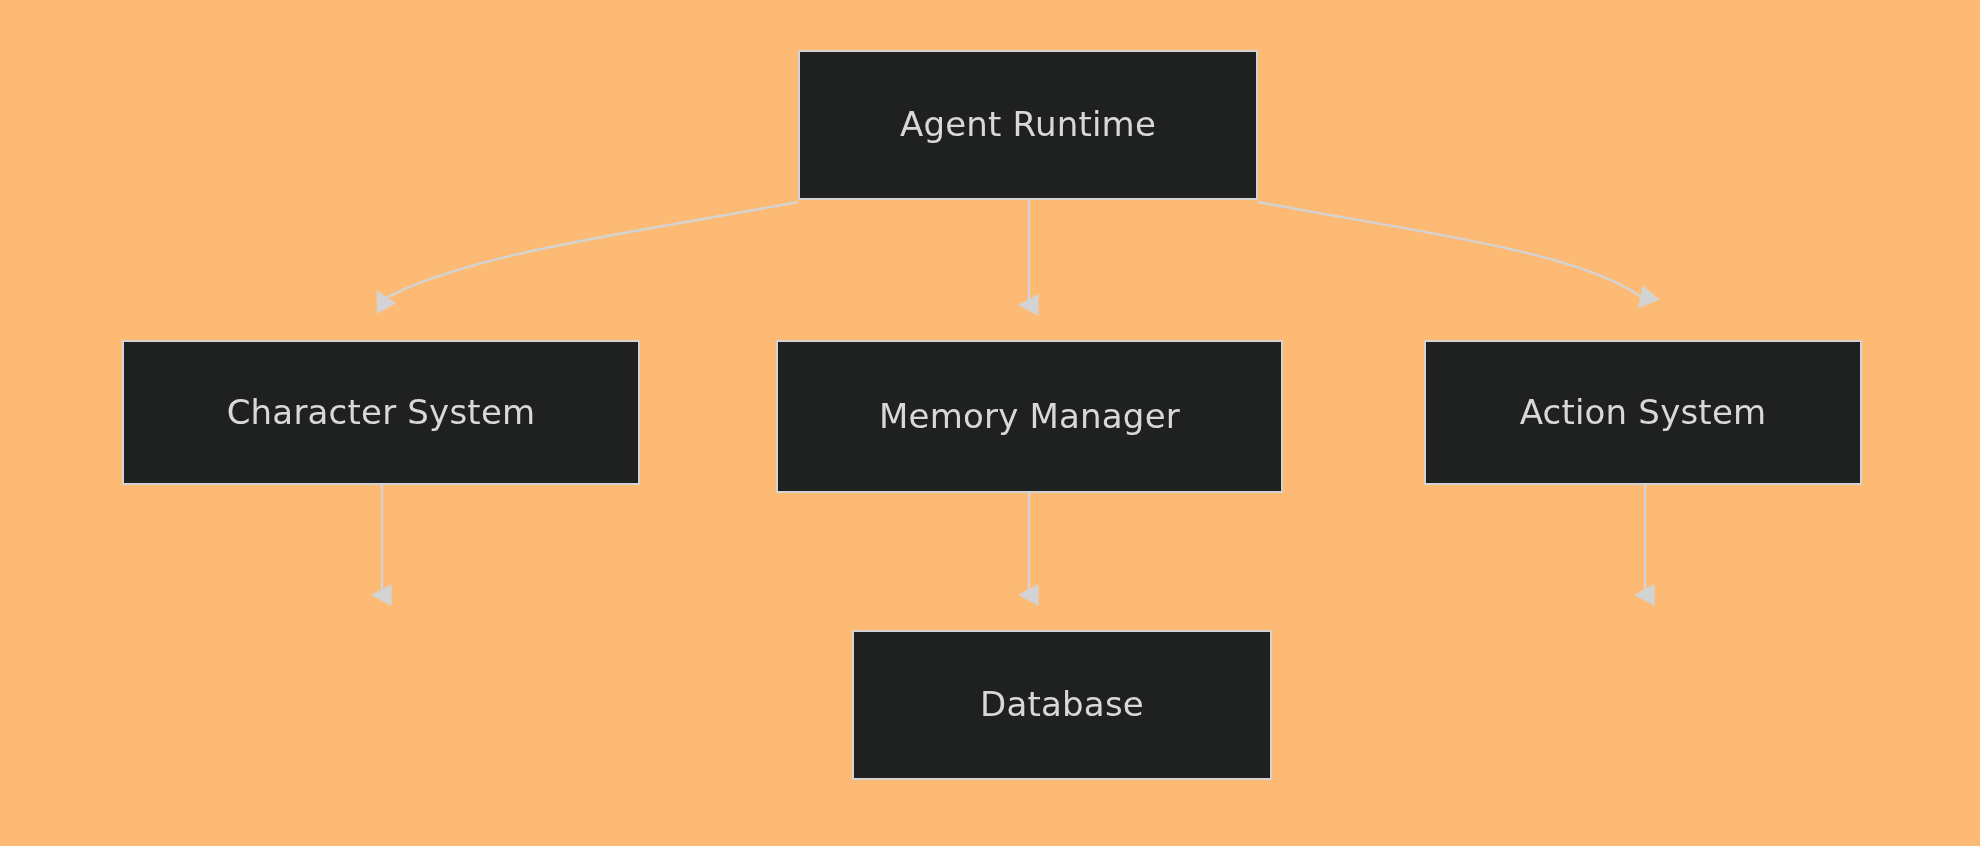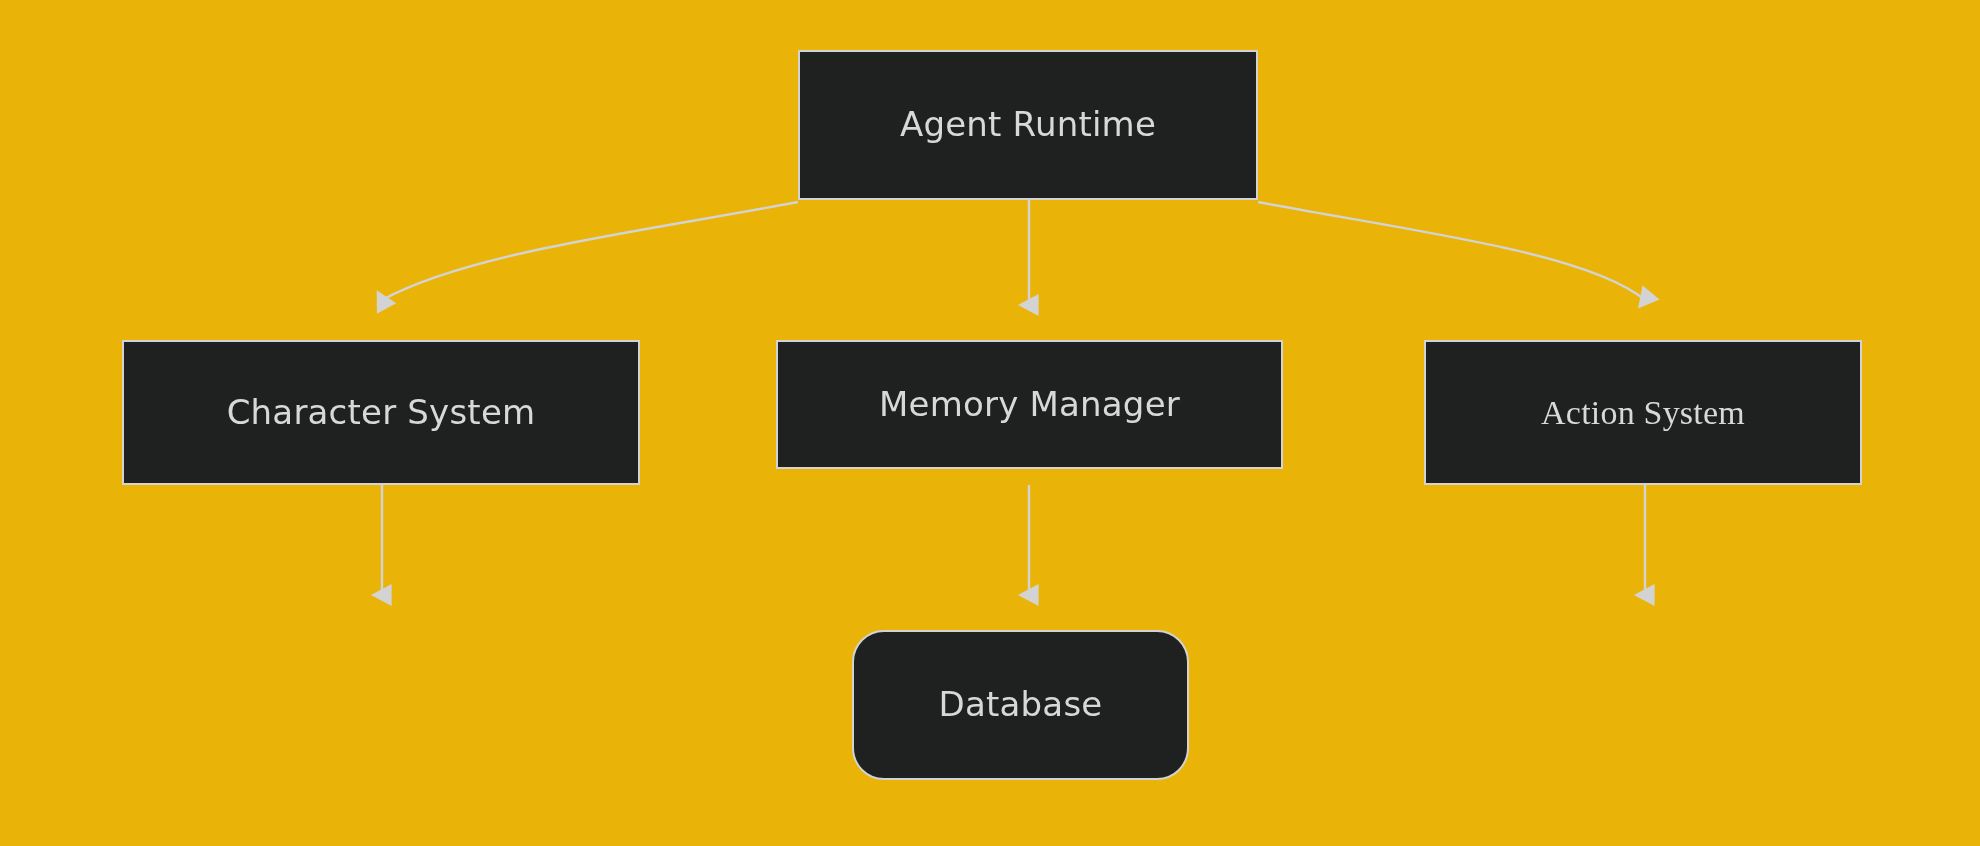--- a/index.html
+++ b/index.html
@@ -11,21 +11,21 @@
   body {
     width: 1980px;
     height: 846px;
     overflow: hidden;
     font-family: "DejaVu Sans", "Liberation Sans", sans-serif;
   }
   #diagram-root {
     position: relative;
     width: 1980px;
     height: 846px;
-    background: #eab308;
+    background: #fdba74;
   }
   #edge-layer {
     position: absolute;
     left: 0;
     top: 0;
     width: 1980px;
     height: 846px;
     pointer-events: none;
   }
   .node {
@@ -74,27 +74,27 @@
   </svg>
 
   <div class="node" style="left:798px; top:50px; width:460px; height:150px;">
     <span class="node-label">Agent Runtime</span>
   </div>
 
   <div class="node" style="left:122px; top:340px; width:518px; height:145px;">
     <span class="node-label">Character System</span>
   </div>
 
-  <div class="node" style="left:776px; top:340px; width:507px; height:129px;">
+  <div class="node" style="left:776px; top:340px; width:507px; height:153px;">
     <span class="node-label">Memory Manager</span>
   </div>
 
-  <div class="node" style="left:1424px; top:340px; width:438px; height:145px;font-family:Liberation Serif, serif;">
+  <div class="node" style="left:1424px; top:340px; width:438px; height:145px;">
     <span class="node-label">Action System</span>
   </div>
 
 
-  <div class="node" style="left:852px; top:630px; width:337px; height:150px;border-radius:32px;">
+  <div class="node" style="left:852px; top:630px; width:420px; height:150px;">
     <span class="node-label">Database</span>
   </div>
 
 
 </div>
 
 </body></html>

